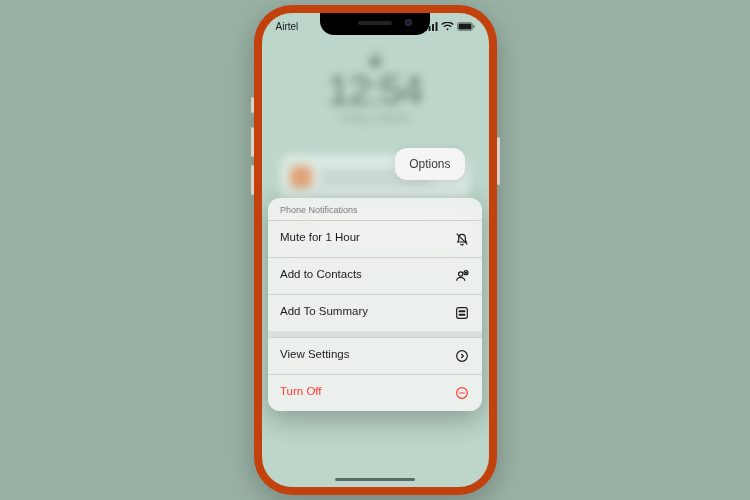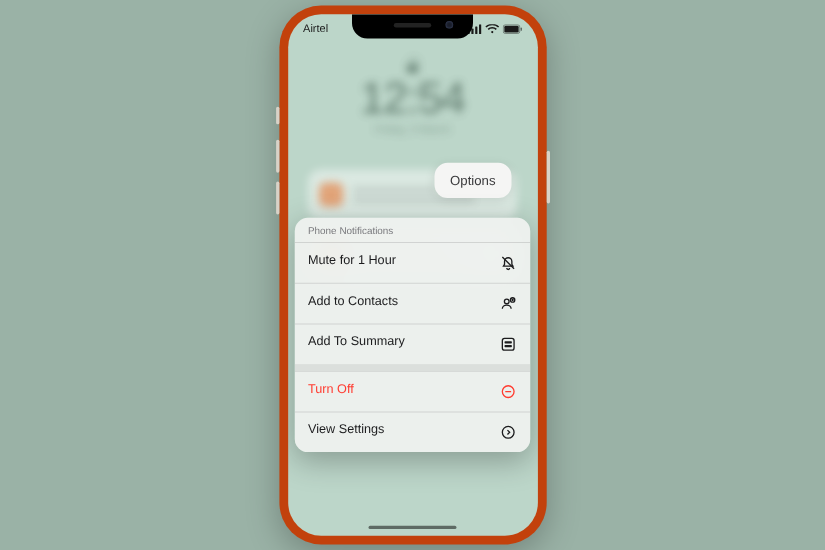--- a/index.html
+++ b/index.html
@@ -267,36 +267,36 @@
           <svg viewBox="0 0 24 24" fill="none" stroke="currentColor" stroke-width="1.8">
               <rect x="4" y="4" width="16" height="16" rx="3"></rect>
               <rect x="7" y="8" width="10" height="3" rx="1" fill="currentColor" stroke="none"></rect>
               <rect x="7" y="13" width="10" height="3" rx="1" fill="currentColor" stroke="none"></rect>
             </svg>
         </span>
       </div>
 
       <div class="menu-sep"></div>
 
+      <div class="menu-item">
+        <span>View Settings</span>
+        <span class="ico">
+          <svg viewBox="0 0 24 24" fill="none" stroke="currentColor" stroke-width="1.8">
+              <circle cx="12" cy="12" r="8"></circle>
+              <polyline points="11 9 14 12 11 15"></polyline>
+            </svg>
+        </span>
+      </div>
+
       <div class="menu-item destructive">
         <span>Turn Off</span>
         <span class="ico">
           <svg viewBox="0 0 24 24" fill="none" stroke="currentColor" stroke-width="1.8">
               <circle cx="12" cy="12" r="8"></circle>
               <line x1="8" y1="12" x2="16" y2="12"></line>
-            </svg>
-        </span>
-      </div>
-
-      <div class="menu-item">
-        <span>View Settings</span>
-        <span class="ico">
-          <svg viewBox="0 0 24 24" fill="none" stroke="currentColor" stroke-width="1.8">
-              <circle cx="12" cy="12" r="8"></circle>
-              <polyline points="11 9 14 12 11 15"></polyline>
             </svg>
         </span>
       </div>
     </div>
 
     <div class="home-indicator"></div>
   </div>
 </div>
 
 </body></html>

